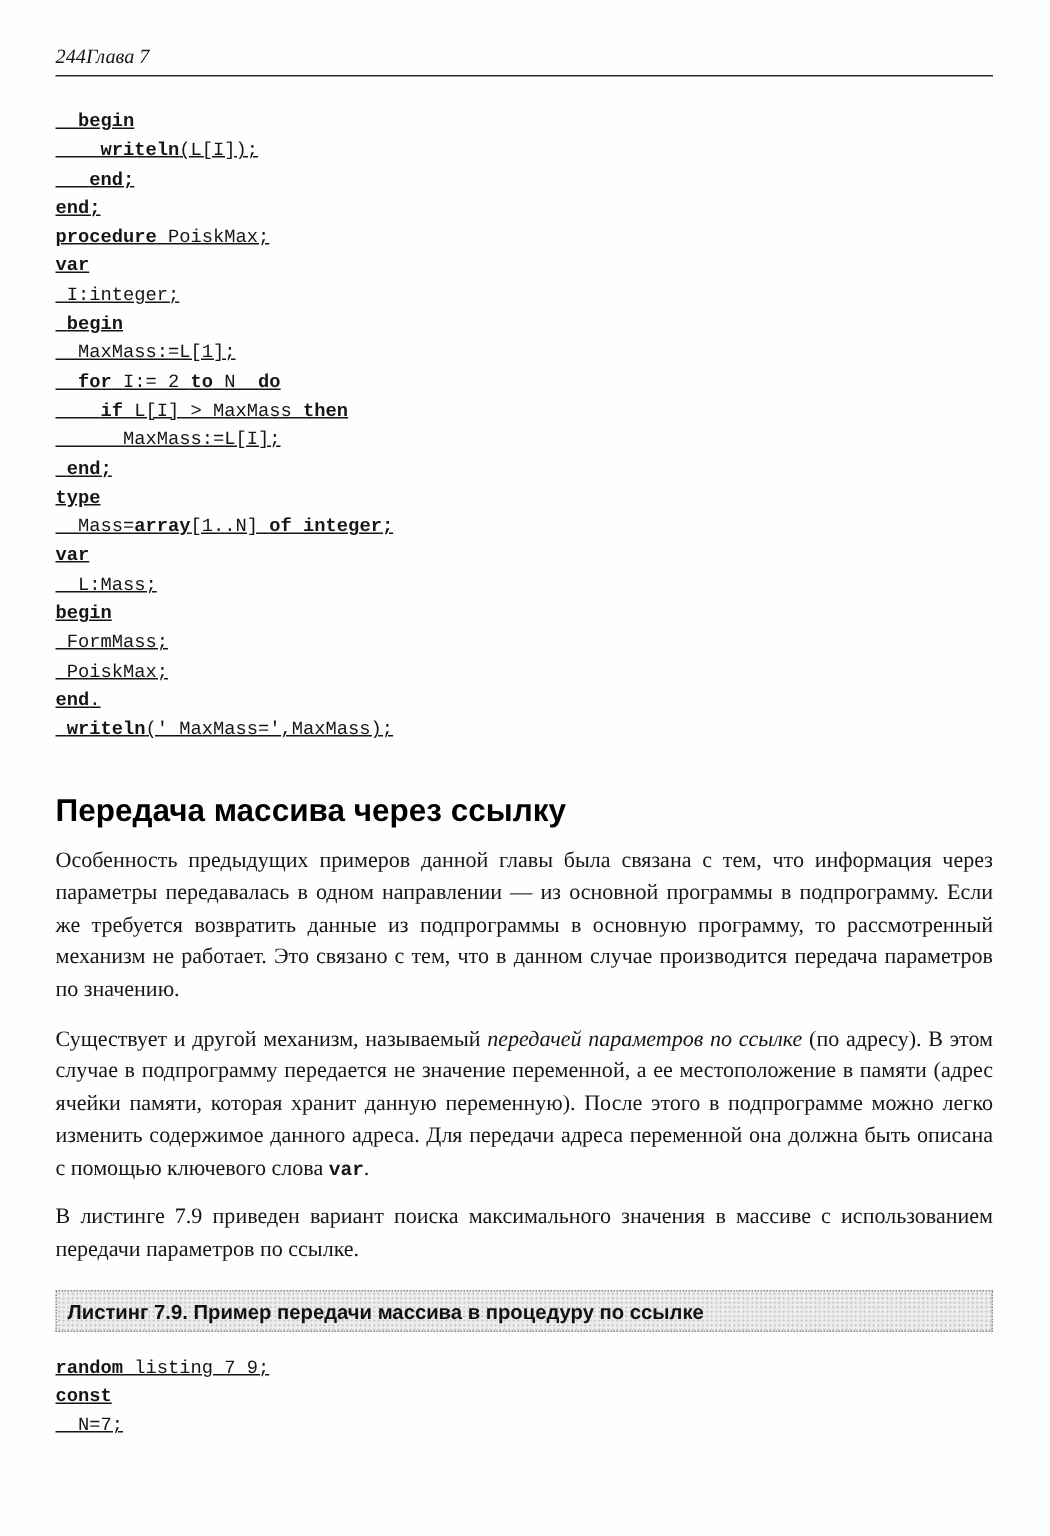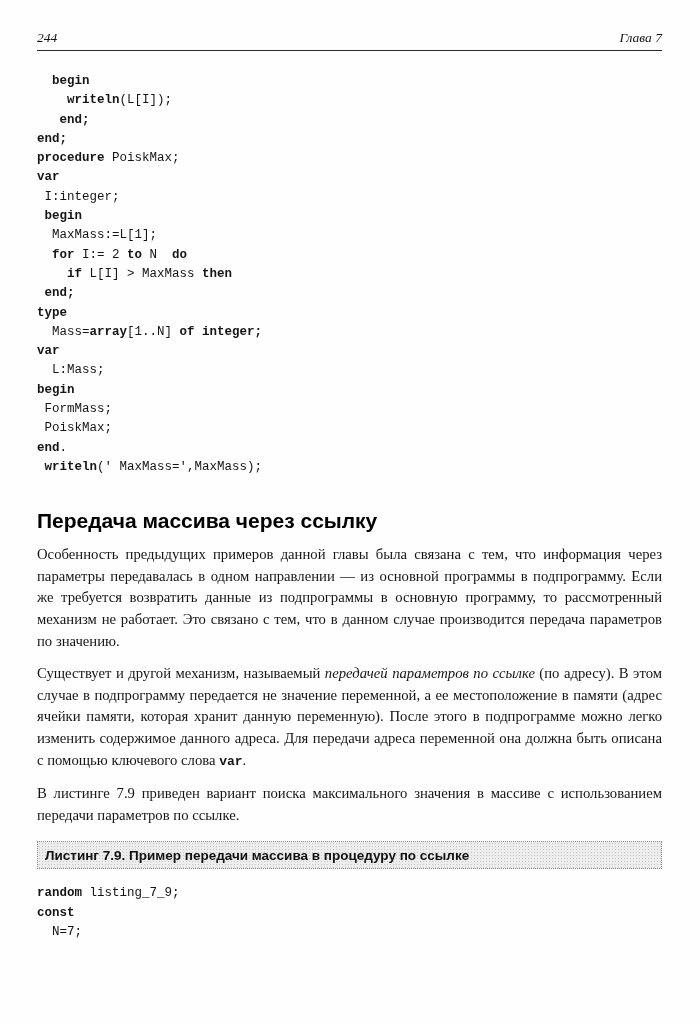--- a/index.html
+++ b/index.html
@@ -10,34 +10,33 @@
     color: #151515;
     overflow: hidden;
   }
   .page {
     width: 700px; height: 1024px;
     background: #fefefe;
     padding: 30px 38px 0 37px;
   }
   .running-head {
     display: flex;
-    justify-content: space-between;
     align-items: baseline;
     font-style: italic;
     font-size: 13.5px;
     padding-bottom: 4px;
     border-bottom: 1px solid #2a2a2a;
   }
   .code {
     font-family: "Liberation Mono", "DejaVu Sans Mono", monospace;
     font-size: 12.5px;
     line-height: 19.3px;
     margin-top: 21px;
   }
-  .code-line { white-space: pre; min-height: 19.3px; }
+  .code-line { white-space: pre; min-height: 19.3px; text-decoration: underline; }
   .seg-b { font-weight: bold; }
   .seg-i { font-style: italic; }
   .seg-bm {
     font-family: "Liberation Mono", "DejaVu Sans Mono", monospace;
     font-weight: bold;
     font-size: 13px;
   }
   .section-title {
     font-family: "Liberation Sans", "DejaVu Sans", sans-serif;
     font-weight: bold;
@@ -81,20 +80,21 @@
       <div class="code-line"><span class="seg-n">    </span><span class="seg-b">writeln</span><span class="seg-n">(L[I]);</span></div>
       <div class="code-line"><span class="seg-n">   </span><span class="seg-b">end;</span></div>
       <div class="code-line"><span class="seg-b">end;</span></div>
       <div class="code-line"><span class="seg-b">procedure</span><span class="seg-n"> PoiskMax;</span></div>
       <div class="code-line"><span class="seg-b">var</span></div>
       <div class="code-line"><span class="seg-n"> I:integer;</span></div>
       <div class="code-line"><span class="seg-n"> </span><span class="seg-b">begin</span></div>
       <div class="code-line"><span class="seg-n">  MaxMass:=L[1];</span></div>
       <div class="code-line"><span class="seg-n">  </span><span class="seg-b">for</span><span class="seg-n"> I:= 2 </span><span class="seg-b">to</span><span class="seg-n"> N  </span><span class="seg-b">do</span></div>
       <div class="code-line"><span class="seg-n">    </span><span class="seg-b">if</span><span class="seg-n"> L[I] &gt; MaxMass </span><span class="seg-b">then</span></div>
+      <div class="code-line"><span class="seg-n">      MaxMass:=L[I];</span></div>
       <div class="code-line"><span class="seg-n"> </span><span class="seg-b">end;</span></div>
       <div class="code-line"><span class="seg-b">type</span></div>
       <div class="code-line"><span class="seg-n">  Mass=</span><span class="seg-b">array</span><span class="seg-n">[1..N] </span><span class="seg-b">of</span><span class="seg-n"> </span><span class="seg-b">integer;</span></div>
       <div class="code-line"><span class="seg-b">var</span></div>
       <div class="code-line"><span class="seg-n">  L:Mass;</span></div>
       <div class="code-line"><span class="seg-b">begin</span></div>
       <div class="code-line"><span class="seg-n"> FormMass;</span></div>
       <div class="code-line"><span class="seg-n"> PoiskMax;</span></div>
       <div class="code-line"><span class="seg-b">end</span><span class="seg-n">.</span></div>
       <div class="code-line"><span class="seg-n"> </span><span class="seg-b">writeln</span><span class="seg-n">(' MaxMass=',MaxMass);</span></div>

